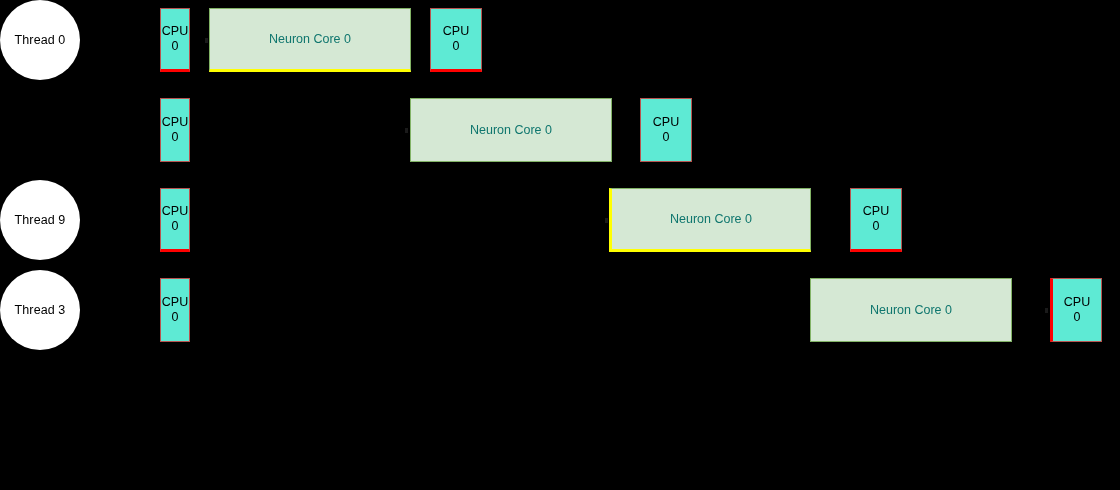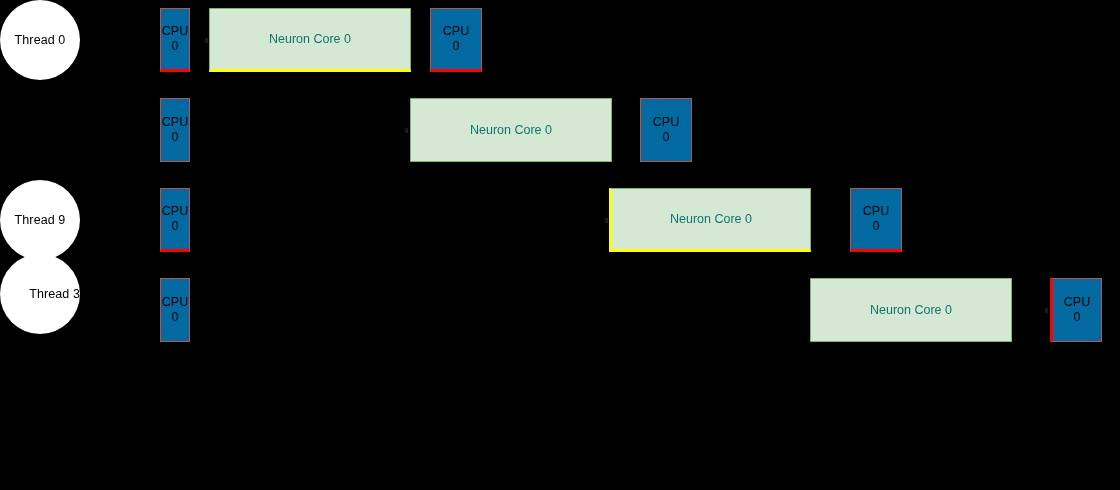--- a/index.html
+++ b/index.html
@@ -31,21 +31,21 @@
   }
   .thread-circle .thread-label {
     font-size: 12.5px;
     color: #000000;
     line-height: 1;
     letter-spacing: 0.1px;
     white-space: nowrap;
   }
   .cpu-box {
     position: absolute;
-    background: #0369a1;
+    background: #5eead4;
     border: 1px solid #b85450;
     box-sizing: border-box;
     display: flex;
     flex-direction: column;
     align-items: center;
     justify-content: center;
     line-height: 1.18;
   }
   .cpu-box .cpu-line {
     font-size: 12.5px;
@@ -92,21 +92,21 @@
 
   <div class="thread-circle" style="left:0px; top:0px; width:80px; height:80px;">
     <span class="thread-label">Thread 0</span>
   </div>
 
 
   <div class="thread-circle" style="left:0px; top:180px; width:80px; height:80px;">
     <span class="thread-label">Thread 9</span>
   </div>
 
-  <div class="thread-circle" style="left:0px; top:254px; width:80px; height:80px;justify-content:flex-end;">
+  <div class="thread-circle" style="left:0px; top:270px; width:80px; height:80px;">
     <span class="thread-label">Thread 3</span>
   </div>
 
   <div class="cpu-box accent-bottom" style="left:160px; top:8px; width:30px; height:64px;">
     <span class="cpu-line">CPU</span>
     <span class="cpu-line">0</span>
   </div>
   <div class="tick-mark" style="left:205px; top:38px;"></div>
   <div class="nc-box hl-bottom" style="left:209px; top:8px; width:202px; height:64px;">
     <span class="nc-label">Neuron Core 0</span>

